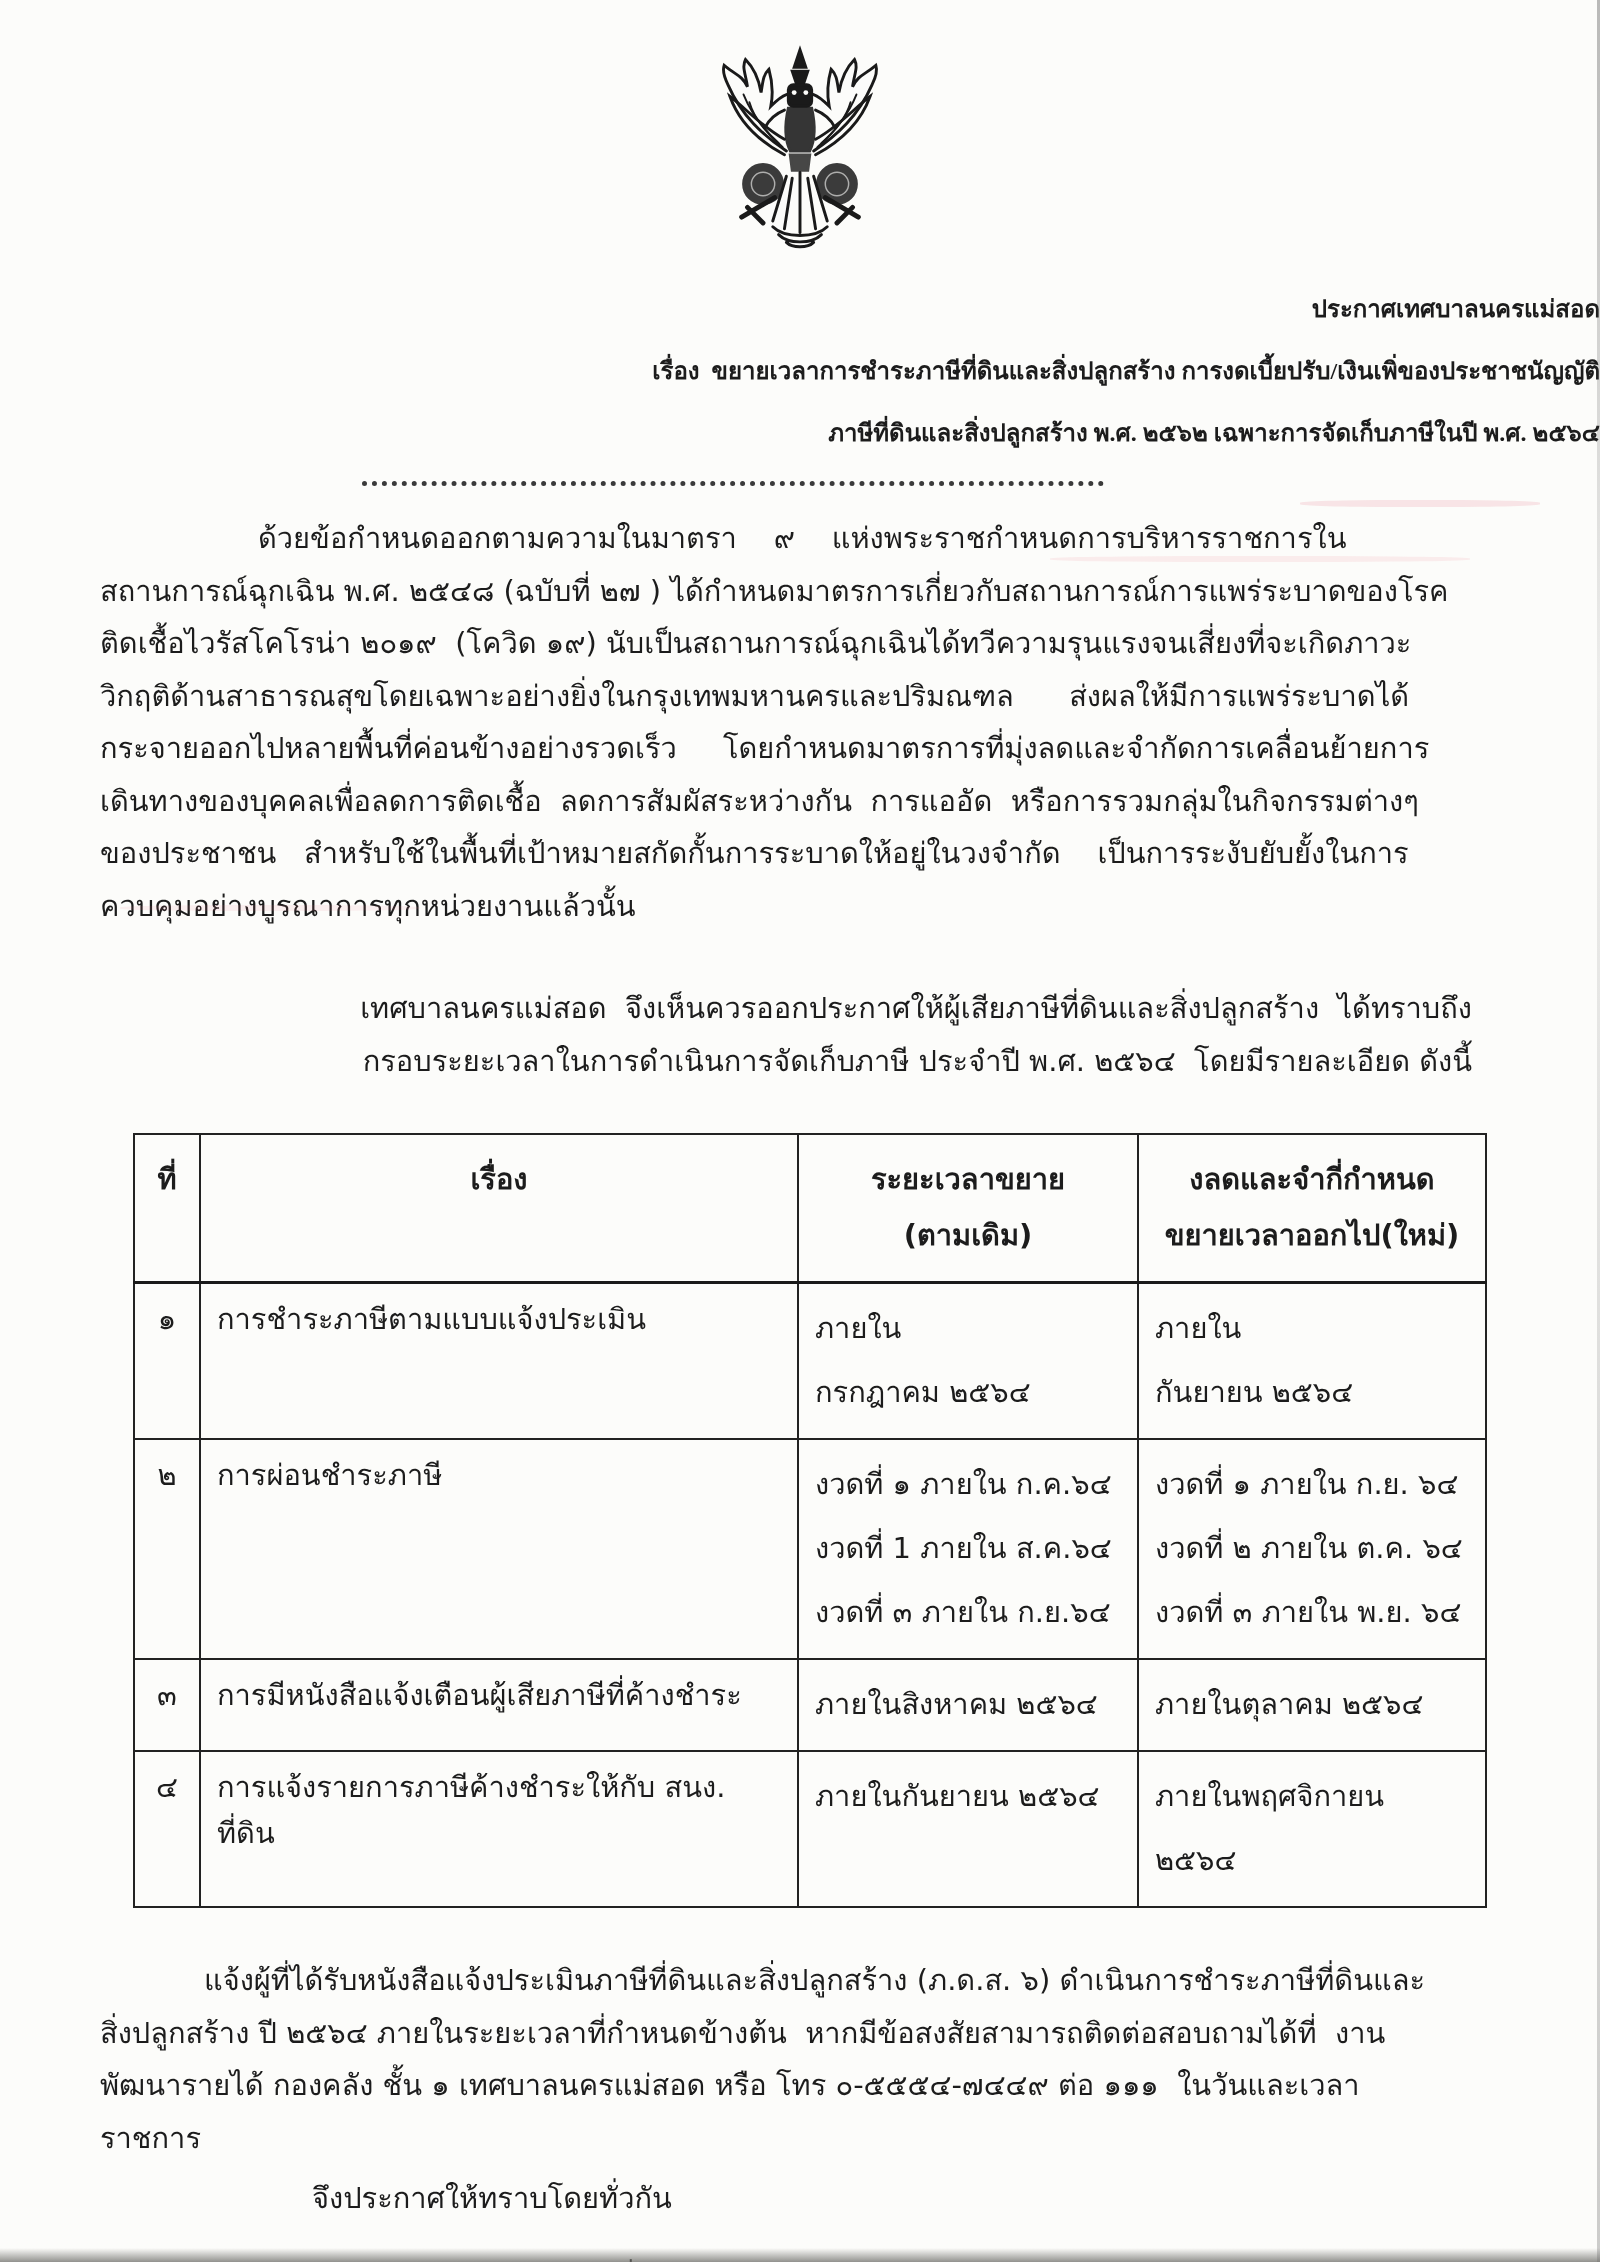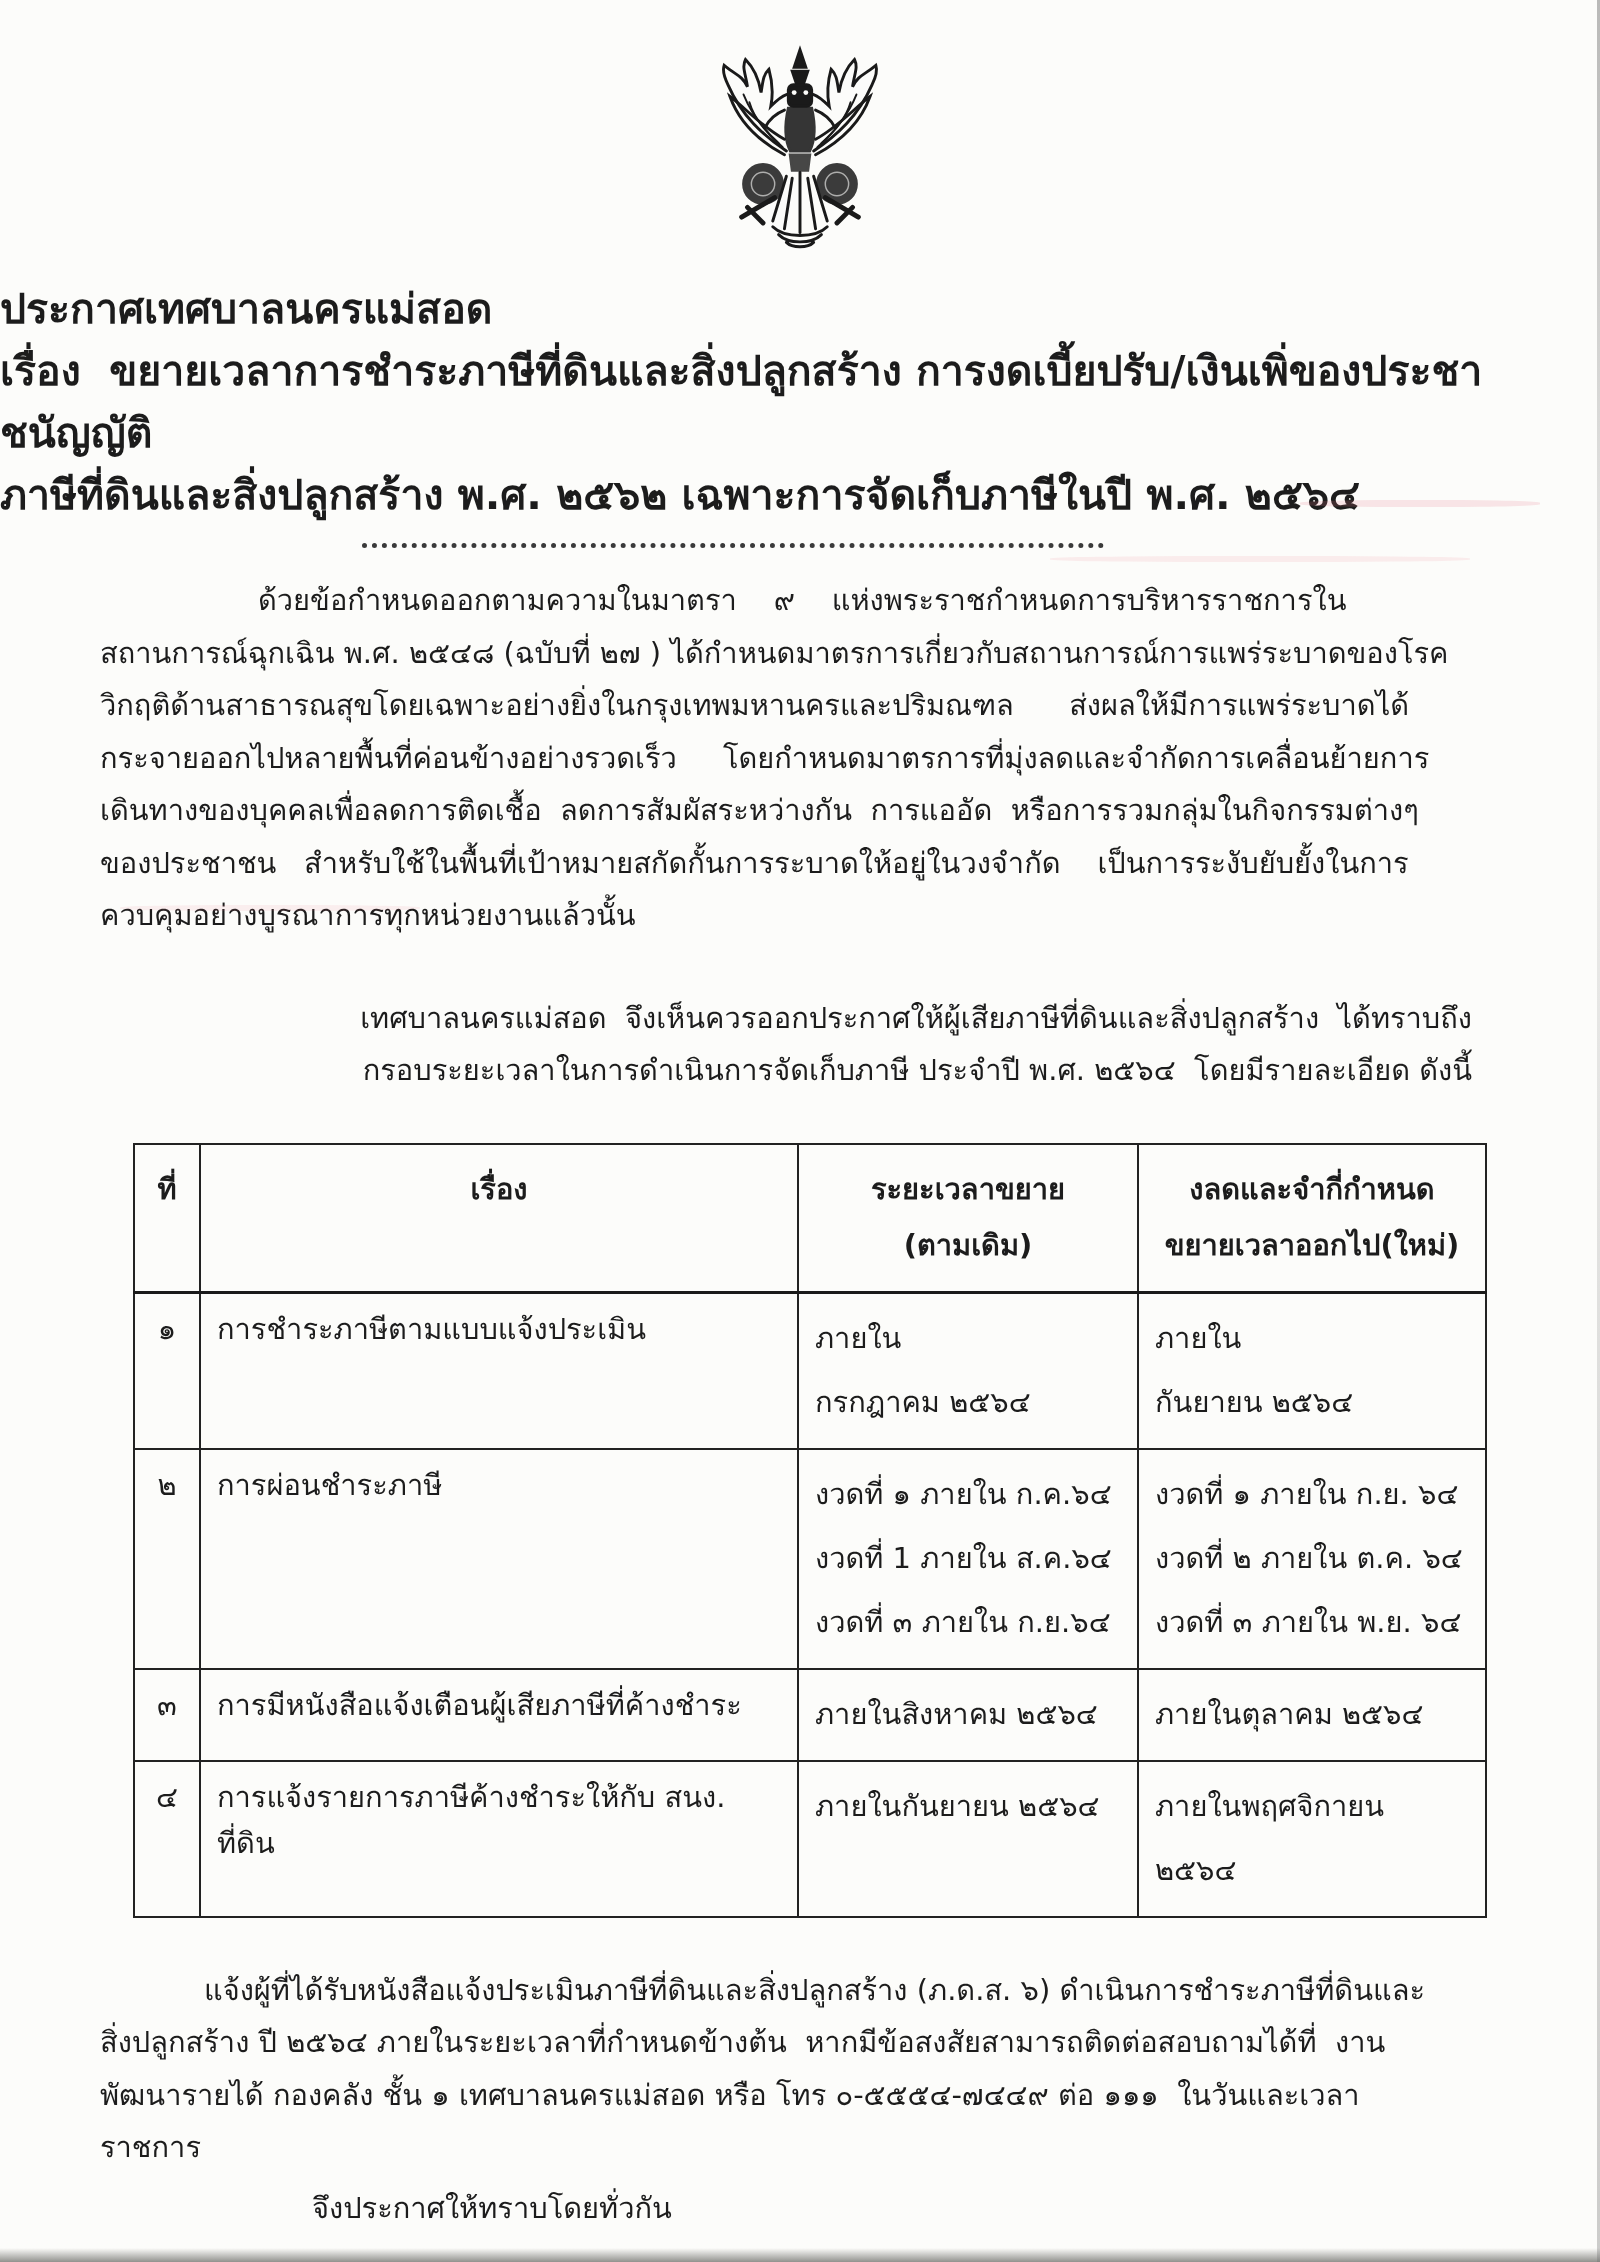--- a/index.html
+++ b/index.html
@@ -13,21 +13,21 @@
     overflow:hidden;
     box-sizing:border-box;
   }
   
   .emblem-wrap{
     position:absolute;top:42px;left:0;width:100%;
     display:flex;justify-content:center;
   }
   
   .content{position:absolute;top:278px;left:0;width:100%;}
-  .title-block{text-align:left;font-weight:bold;font-size:41px;line-height:62px;}
+  .title-block{text-align:right;font-weight:bold;font-size:24px;line-height:62px;font-family:Liberation Serif, serif;}
   .title-block .tline{white-space:pre-wrap;}
   .dotted-line{
     width:742px;margin:16px auto 26px auto;margin-left:362px;
     border-bottom:5px dotted #3a3a3a;height:1px;
   }
   .body-text{margin:0 128px 0 100px;font-size:29px;line-height:52.5px;}
   .para .tline{white-space:pre-wrap;}
   .para.p1 .tline:first-child{padding-left:158px;}
   .para.p2{margin-top:50px;text-align:right;}
   .para.p2 .tline:first-child{padding-left:118px;}
@@ -126,20 +126,21 @@
         </div>
     </div>
 
     <div class="dotted-line"></div>
 
     <div class="body-text">
 
       <div class="para p1">
           <div class="tline">ด้วยข้อกำหนดออกตามความในมาตรา    ๙    แห่งพระราชกำหนดการบริหารราชการใน</div>
           <div class="tline">สถานการณ์ฉุกเฉิน พ.ศ. ๒๕๔๘ (ฉบับที่ ๒๗ ) ได้กำหนดมาตรการเกี่ยวกับสถานการณ์การแพร่ระบาดของโรค</div>
+          <div class="tline">ติดเชื้อไวรัสโคโรน่า ๒๐๑๙  (โควิด ๑๙) นับเป็นสถานการณ์ฉุกเฉินได้ทวีความรุนแรงจนเสี่ยงที่จะเกิดภาวะ</div>
           <div class="tline">วิกฤติด้านสาธารณสุขโดยเฉพาะอย่างยิ่งในกรุงเทพมหานครและปริมณฑล      ส่งผลให้มีการแพร่ระบาดได้</div>
           <div class="tline">กระจายออกไปหลายพื้นที่ค่อนข้างอย่างรวดเร็ว     โดยกำหนดมาตรการที่มุ่งลดและจำกัดการเคลื่อนย้ายการ</div>
           <div class="tline">เดินทางของบุคคลเพื่อลดการติดเชื้อ  ลดการสัมผัสระหว่างกัน  การแออัด  หรือการรวมกลุ่มในกิจกรรมต่างๆ</div>
           <div class="tline">ของประชาชน   สำหรับใช้ในพื้นที่เป้าหมายสกัดกั้นการระบาดให้อยู่ในวงจำกัด    เป็นการระงับยับยั้งในการ</div>
           <div class="tline">ควบคุมอย่างบูรณาการทุกหน่วยงานแล้วนั้น</div>
         </div>
 
       <div class="para p2">
           <div class="tline">เทศบาลนครแม่สอด  จึงเห็นควรออกประกาศให้ผู้เสียภาษีที่ดินและสิ่งปลูกสร้าง  ได้ทราบถึง</div>
           <div class="tline">กรอบระยะเวลาในการดำเนินการจัดเก็บภาษี ประจำปี พ.ศ. ๒๕๖๔  โดยมีรายละเอียด ดังนี้</div>

